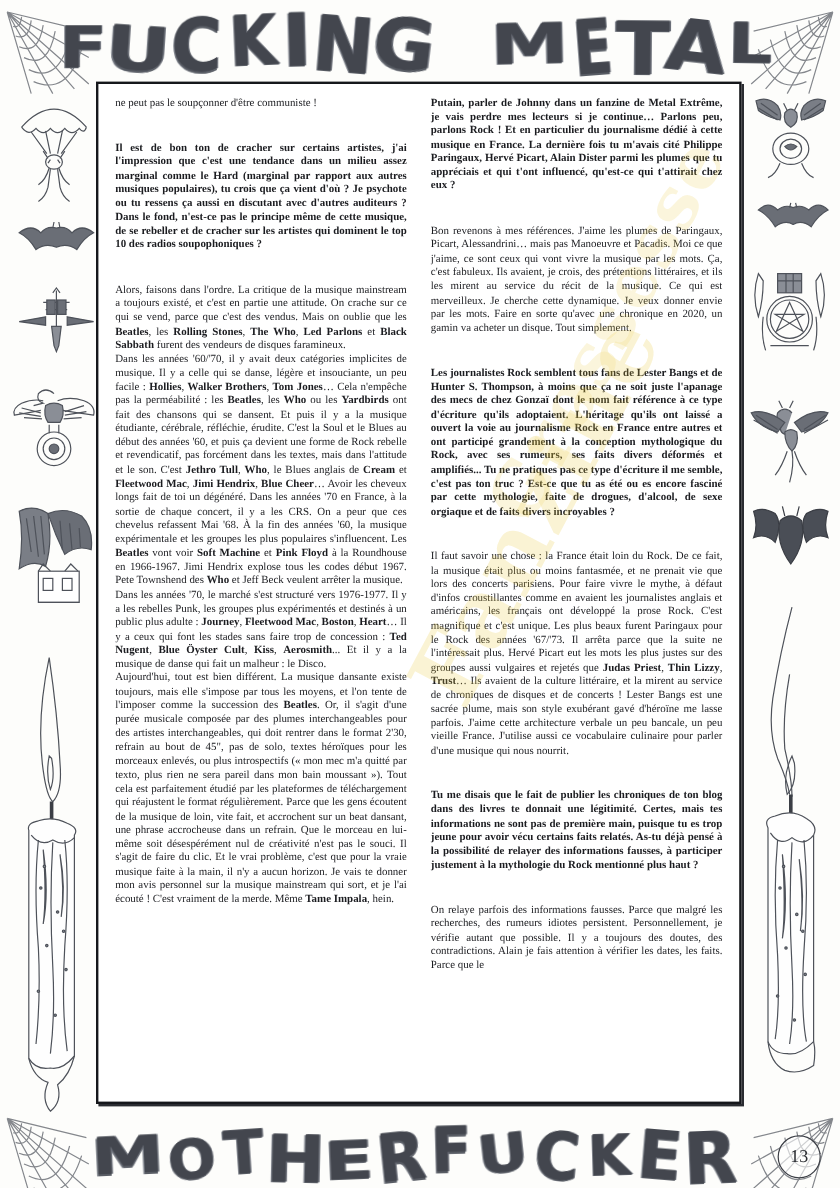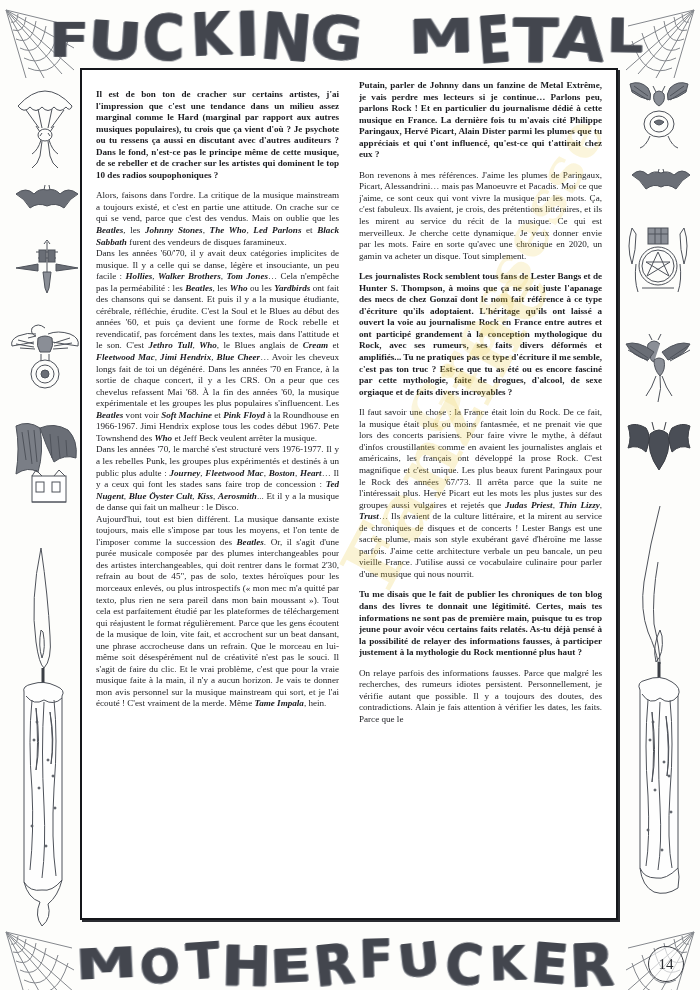--- a/index.html
+++ b/index.html
@@ -60,24 +60,24 @@
   }
   .col{
     width:248px;
     font-size:9.1px;
     line-height:11.55px;
     text-align:justify;
     color:#1b1c20;
     overflow:hidden;
   }
   .col p{margin:0 0 0 0;}
-  .col p.gap{margin-top:9px;}
+  .col p.gap{margin-top:26px;}
   .col p.tight{margin-top:0;}
   .q{font-weight:bold;}
-  b{font-weight:bold;font-style:italic;}
+  b{font-weight:bold;}
 
   
   .watermark{
     position:absolute;
     left:300px;top:120px;
     width:420px;height:680px;
     pointer-events:none;
     z-index:5;
     opacity:.55;
   }
@@ -314,37 +314,38 @@
         <circle cx="27" cy="222" r="1"></circle>
           <circle cx="43" cy="276" r="1"></circle>
       </g>
       <path d="M14 368 Q16 386 28 392 Q40 396 52 388 Q54 376 52 368"></path>
     </svg>
   </div>
 
   <div class="frame">
     <div class="cols">
       <div class="col" id="col-left">
+          <p>ne peut pas le soupçonner d'être communiste !</p>
           <p class="gap q">Il est de bon ton de cracher sur certains artistes, j'ai l'impression que c'est une tendance dans un milieu assez marginal comme le Hard (marginal par rapport aux autres musiques populaires), tu crois que ça vient d'où ? Je psychote ou tu ressens ça aussi en discutant avec d'autres auditeurs ? Dans le fond, n'est-ce pas le principe même de cette musique, de se rebeller et de cracher sur les artistes qui dominent le top 10 des radios soupophoniques ?</p>
-          <p class="gap">Alors, faisons dans l'ordre. La critique de la musique mainstream a toujours existé, et c'est en partie une attitude. On crache sur ce qui se vend, parce que c'est des vendus. Mais on oublie que les <b>Beatles</b>, les <b>Johnny Stones</b>, <b>The Who</b>, <b>Led Parlons</b> et <b>Black Sabbath</b> furent des vendeurs de disques faramineux.</p>
+          <p class="gap">Alors, faisons dans l'ordre. La critique de la musique mainstream a toujours existé, et c'est en partie une attitude. On crache sur ce qui se vend, parce que c'est des vendus. Mais on oublie que les <b>Beatles</b>, les <b>Rolling Stones</b>, <b>The Who</b>, <b>Led Parlons</b> et <b>Black Sabbath</b> furent des vendeurs de disques faramineux.</p>
           <p class="tight">Dans les années '60/'70, il y avait deux catégories implicites de musique. Il y a celle qui se danse, légère et insouciante, un peu facile : <b>Hollies</b>, <b>Walker Brothers</b>, <b>Tom Jones</b>… Cela n'empêche pas la perméabilité : les <b>Beatles</b>, les <b>Who</b> ou les <b>Yardbirds</b> ont fait des chansons qui se dansent. Et puis il y a la musique étudiante, cérébrale, réfléchie, érudite. C'est la Soul et le Blues au début des années '60, et puis ça devient une forme de Rock rebelle et revendicatif, pas forcément dans les textes, mais dans l'attitude et le son. C'est <b>Jethro Tull</b>, <b>Who</b>, le Blues anglais de <b>Cream</b> et <b>Fleetwood Mac</b>, <b>Jimi Hendrix</b>, <b>Blue Cheer</b>… Avoir les cheveux longs fait de toi un dégénéré. Dans les années '70 en France, à la sortie de chaque concert, il y a les CRS. On a peur que ces chevelus refassent Mai '68. À la fin des années '60, la musique expérimentale et les groupes les plus populaires s'influencent. Les <b>Beatles</b> vont voir <b>Soft Machine</b> et <b>Pink Floyd</b> à la Roundhouse en 1966-1967. Jimi Hendrix explose tous les codes début 1967. Pete Townshend des <b>Who</b> et Jeff Beck veulent arrêter la musique.</p>
           <p class="tight">Dans les années '70, le marché s'est structuré vers 1976-1977. Il y a les rebelles Punk, les groupes plus expérimentés et destinés à un public plus adulte : <b>Journey</b>, <b>Fleetwood Mac</b>, <b>Boston</b>, <b>Heart</b>… Il y a ceux qui font les stades sans faire trop de concession : <b>Ted Nugent</b>, <b>Blue Öyster Cult</b>, <b>Kiss</b>, <b>Aerosmith</b>... Et il y a la musique de danse qui fait un malheur : le Disco.</p>
           <p class="tight">Aujourd'hui, tout est bien différent. La musique dansante existe toujours, mais elle s'impose par tous les moyens, et l'on tente de l'imposer comme la succession des <b>Beatles</b>. Or, il s'agit d'une purée musicale composée par des plumes interchangeables pour des artistes interchangeables, qui doit rentrer dans le format 2'30, refrain au bout de 45", pas de solo, textes héroïques pour les morceaux enlevés, ou plus introspectifs (« mon mec m'a quitté par texto, plus rien ne sera pareil dans mon bain moussant »). Tout cela est parfaitement étudié par les plateformes de téléchargement qui réajustent le format régulièrement. Parce que les gens écoutent de la musique de loin, vite fait, et accrochent sur un beat dansant, une phrase accrocheuse dans un refrain. Que le morceau en lui-même soit désespérément nul de créativité n'est pas le souci. Il s'agit de faire du clic. Et le vrai problème, c'est que pour la vraie musique faite à la main, il n'y a aucun horizon. Je vais te donner mon avis personnel sur la musique mainstream qui sort, et je l'ai écouté ! C'est vraiment de la merde. Même <b>Tame Impala</b>, hein.</p>
         </div>
       <div class="col" id="col-right">
           <p class="q">Putain, parler de Johnny dans un fanzine de Metal Extrême, je vais perdre mes lecteurs si je continue… Parlons peu, parlons Rock ! Et en particulier du journalisme dédié à cette musique en France. La dernière fois tu m'avais cité Philippe Paringaux, Hervé Picart, Alain Dister parmi les plumes que tu appréciais et qui t'ont influencé, qu'est-ce qui t'attirait chez eux ?</p>
           <p class="gap">Bon revenons à mes références. J'aime les plumes de Paringaux, Picart, Alessandrini… mais pas Manoeuvre et Pacadis. Moi ce que j'aime, ce sont ceux qui vont vivre la musique par les mots. Ça, c'est fabuleux. Ils avaient, je crois, des prétentions littéraires, et ils les mirent au service du récit de la musique. Ce qui est merveilleux. Je cherche cette dynamique. Je veux donner envie par les mots. Faire en sorte qu'avec une chronique en 2020, un gamin va acheter un disque. Tout simplement.</p>
           <p class="gap q">Les journalistes Rock semblent tous fans de Lester Bangs et de Hunter S. Thompson, à moins que ça ne soit juste l'apanage des mecs de chez Gonzaï dont le nom fait référence à ce type d'écriture qu'ils adoptaient. L'héritage qu'ils ont laissé a ouvert la voie au journalisme Rock en France entre autres et ont participé grandement à la conception mythologique du Rock, avec ses rumeurs, ses faits divers déformés et amplifiés... Tu ne pratiques pas ce type d'écriture il me semble, c'est pas ton truc ? Est-ce que tu as été ou es encore fasciné par cette mythologie, faite de drogues, d'alcool, de sexe orgiaque et de faits divers incroyables ?</p>
           <p class="gap">Il faut savoir une chose : la France était loin du Rock. De ce fait, la musique était plus ou moins fantasmée, et ne prenait vie que lors des concerts parisiens. Pour faire vivre le mythe, à défaut d'infos croustillantes comme en avaient les journalistes anglais et américains, les français ont développé la prose Rock. C'est magnifique et c'est unique. Les plus beaux furent Paringaux pour le Rock des années '67/'73. Il arrêta parce que la suite ne l'intéressait plus. Hervé Picart eut les mots les plus justes sur des groupes aussi vulgaires et rejetés que <b>Judas Priest</b>, <b>Thin Lizzy</b>, <b>Trust</b>… Ils avaient de la culture littéraire, et la mirent au service de chroniques de disques et de concerts ! Lester Bangs est une sacrée plume, mais son style exubérant gavé d'héroïne me lasse parfois. J'aime cette architecture verbale un peu bancale, un peu vieille France. J'utilise aussi ce vocabulaire culinaire pour parler d'une musique qui nous nourrit.</p>
           <p class="gap q">Tu me disais que le fait de publier les chroniques de ton blog dans des livres te donnait une légitimité. Certes, mais tes informations ne sont pas de première main, puisque tu es trop jeune pour avoir vécu certains faits relatés. As-tu déjà pensé à la possibilité de relayer des informations fausses, à participer justement à la mythologie du Rock mentionné plus haut ?</p>
           <p class="gap">On relaye parfois des informations fausses. Parce que malgré les recherches, des rumeurs idiotes persistent. Personnellement, je vérifie autant que possible. Il y a toujours des doutes, des contradictions. Alain je fais attention à vérifier les dates, les faits. Parce que le</p>
         </div>
     </div>
   </div>
 
   <div class="watermark">
     <div class="wtext" id="wm1">Fanzine</div>
     <div class="wtext" id="wm2">Grossesse</div>
   </div>
 
-  <div class="pagenum">14</div>
+  <div class="pagenum">13</div>
 
 </div>
 
 </body></html>

